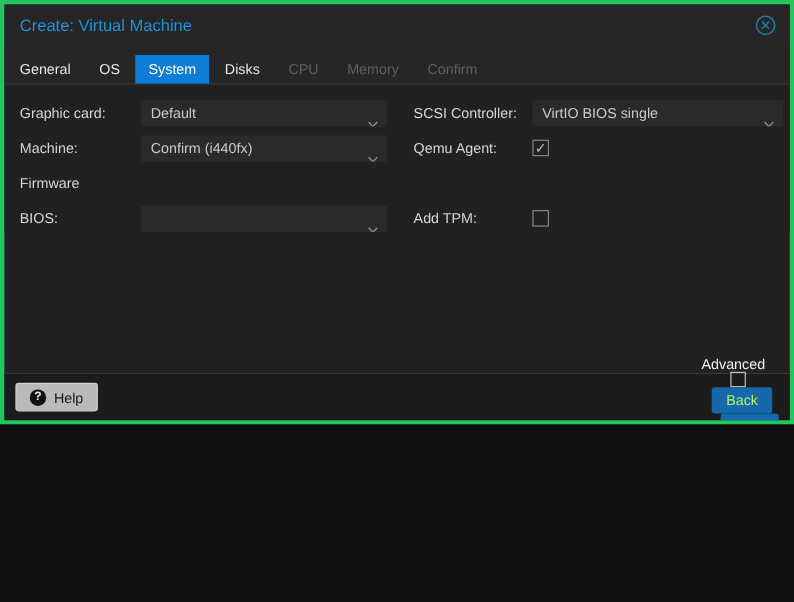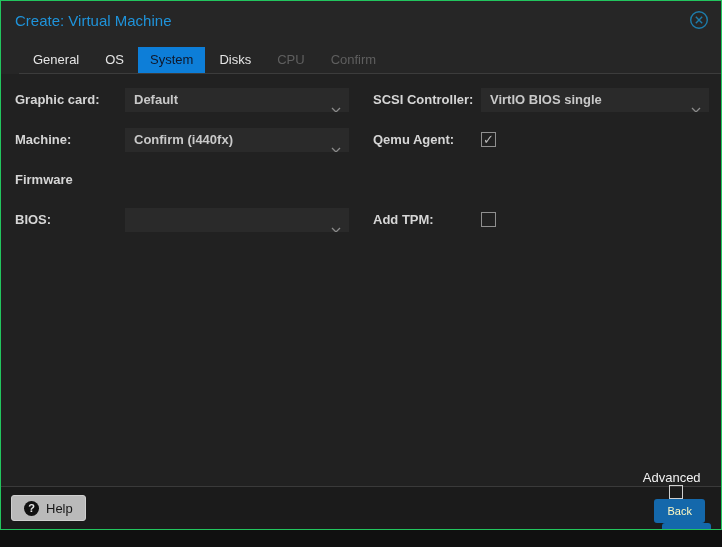--- a/index.html
+++ b/index.html
@@ -1,23 +1,23 @@
 <!DOCTYPE html>
 <html><head>
 <meta charset="utf-8">
 <style>
   * { margin: 0; padding: 0; box-sizing: border-box; }
   html, body { background: #101010; }
   body { font-family: "Liberation Sans", "DejaVu Sans", sans-serif; }
 
   .window {
     position: relative;
-    width: 722px; height: 530px;
+    width: 722px; height: 386px;
     background: #212121;
-    border: 1px solid #22c55e;
+    border: 4px solid #22c55e;
     overflow: hidden;
   }
 
   
   .header { background: #262626; }
   .titlebar {
     height: 38px;
     display: flex; align-items: center;
     padding: 0 12px 0 14px;
   }
@@ -31,44 +31,42 @@
     display: flex; align-items: center; justify-content: center;
     cursor: pointer;
   }
 
   .tabbar {
     display: flex;
     align-items: center;
     padding: 8px 0 0 2px;
     border-bottom: 1px solid #3c3c3c;
     background: #262626;
-    margin-left: 18px;
   }
   .tab {
     height: 26px;
     line-height: 26px;
     padding: 0 12px;
     margin-right: 2px;
     color: #e6e6e6;
     font-size: 13px;
     cursor: pointer;
     white-space: nowrap;
   }
-  .tab.active { background: #0d7ed8; color: #0f172a; }
+  .tab.active { background: #0d7ed8; color: #ffffff; }
   .tab.disabled { color: #5f5f5f; cursor: default; }
 
   
   .body {
     padding: 14px 14px 0 14px;
     display: grid;
     grid-template-columns: 110px 224px 24px 108px 228px;
     grid-auto-rows: 24px;
-    row-gap: 16px;
+    row-gap: 8px;
     background: #212121;
-    font-weight: bold;
   }
   .flabel {
     color: #d6d6d6;
     font-size: 13px;
     line-height: 24px;
     white-space: nowrap;
   }
   .combo {
     position: relative;
     height: 24px;
@@ -141,22 +139,22 @@
     border: 1px solid #cfcfcf;
     background: transparent;
     cursor: pointer;
   }
   .btn-blue {
     height: 24px;
     padding: 0 13px;
     background: #1468ab;
     border: none;
     border-radius: 3px;
-    color: #fef9c3;
-    font-size: 11px;
+    color: #bef264;
+    font-size: 13px;
     font-family: "Liberation Sans", sans-serif;
     cursor: pointer;
   }
   .btn-back { margin-left: 8px; }
   .btn-next { margin-left: 22px; }
 </style>
 </head>
 <body>
 
 <div class="window">
@@ -171,20 +169,21 @@
         </svg>
       </span>
     </div>
 
     <div class="tabbar">
       <div class="tab">General</div>
       <div class="tab">OS</div>
       <div class="tab active">System</div>
       <div class="tab">Disks</div>
       <div class="tab disabled">CPU</div>
+      <div class="tab disabled">Memory</div>
       <div class="tab disabled">Confirm</div>
     </div>
   </div>
 
   <div class="body">
 
     <div class="flabel">Graphic card:</div>
     <div class="combo">
       <span>Default</span>
       <span class="chev">

